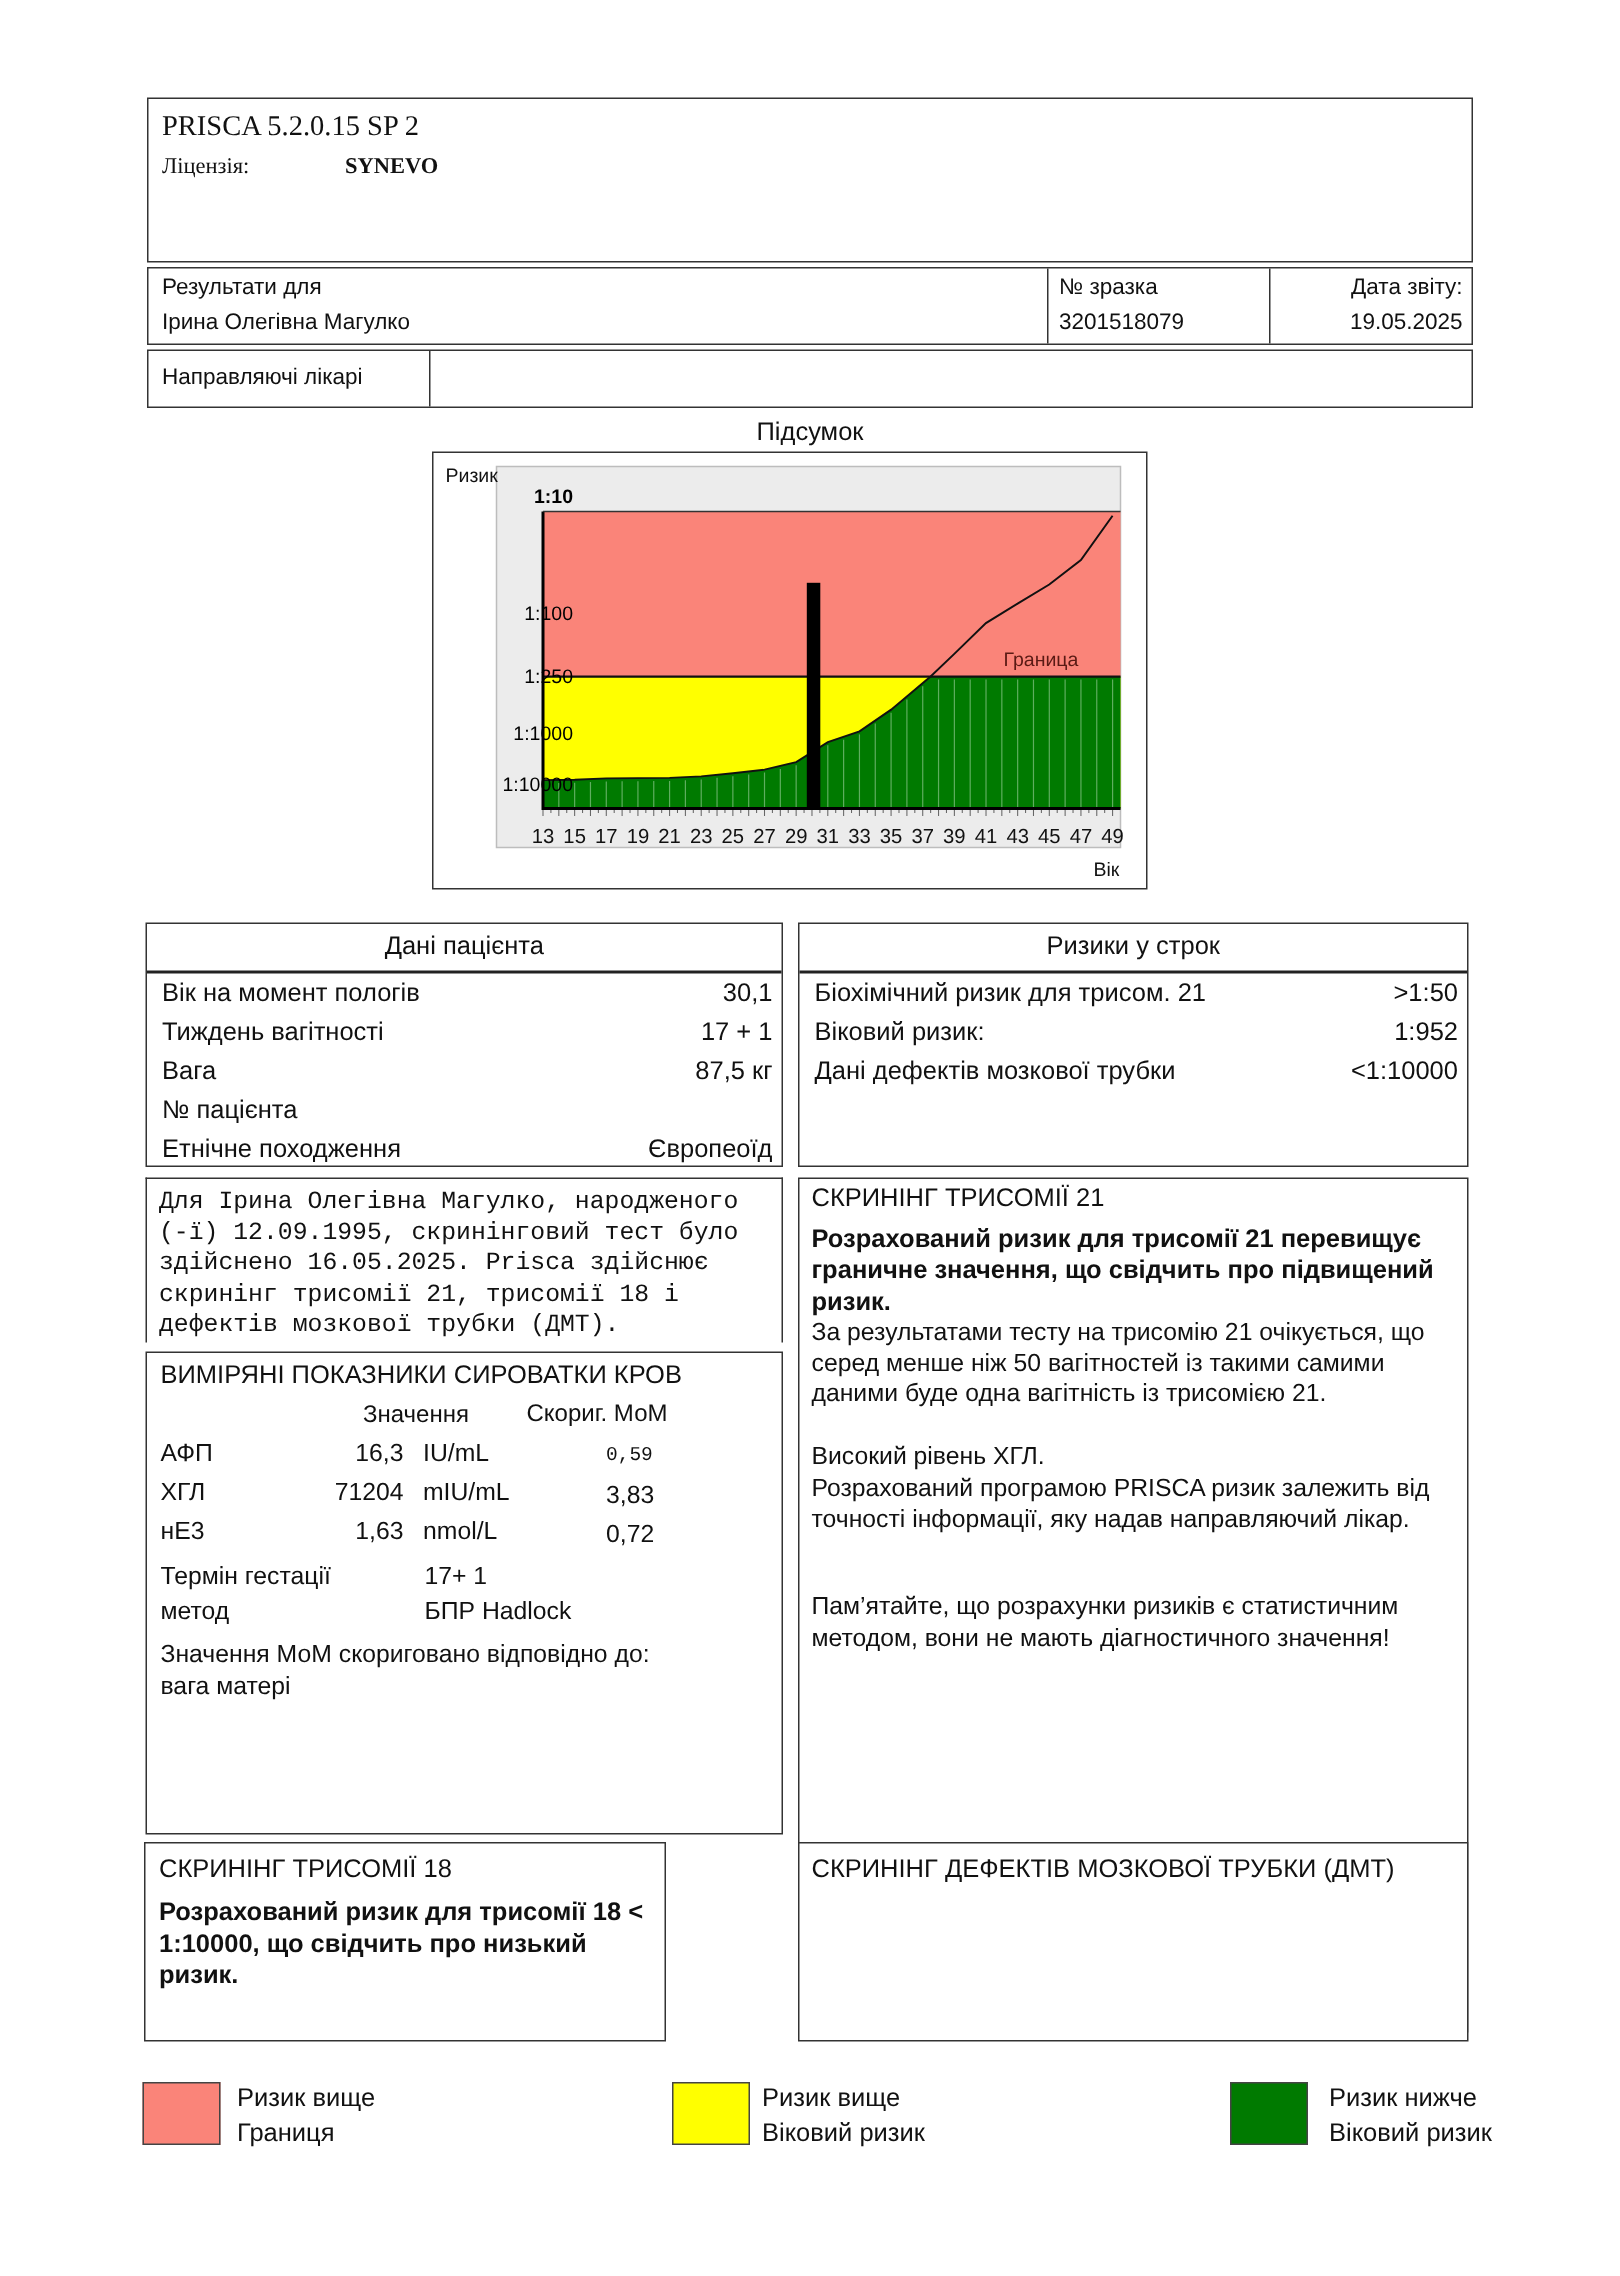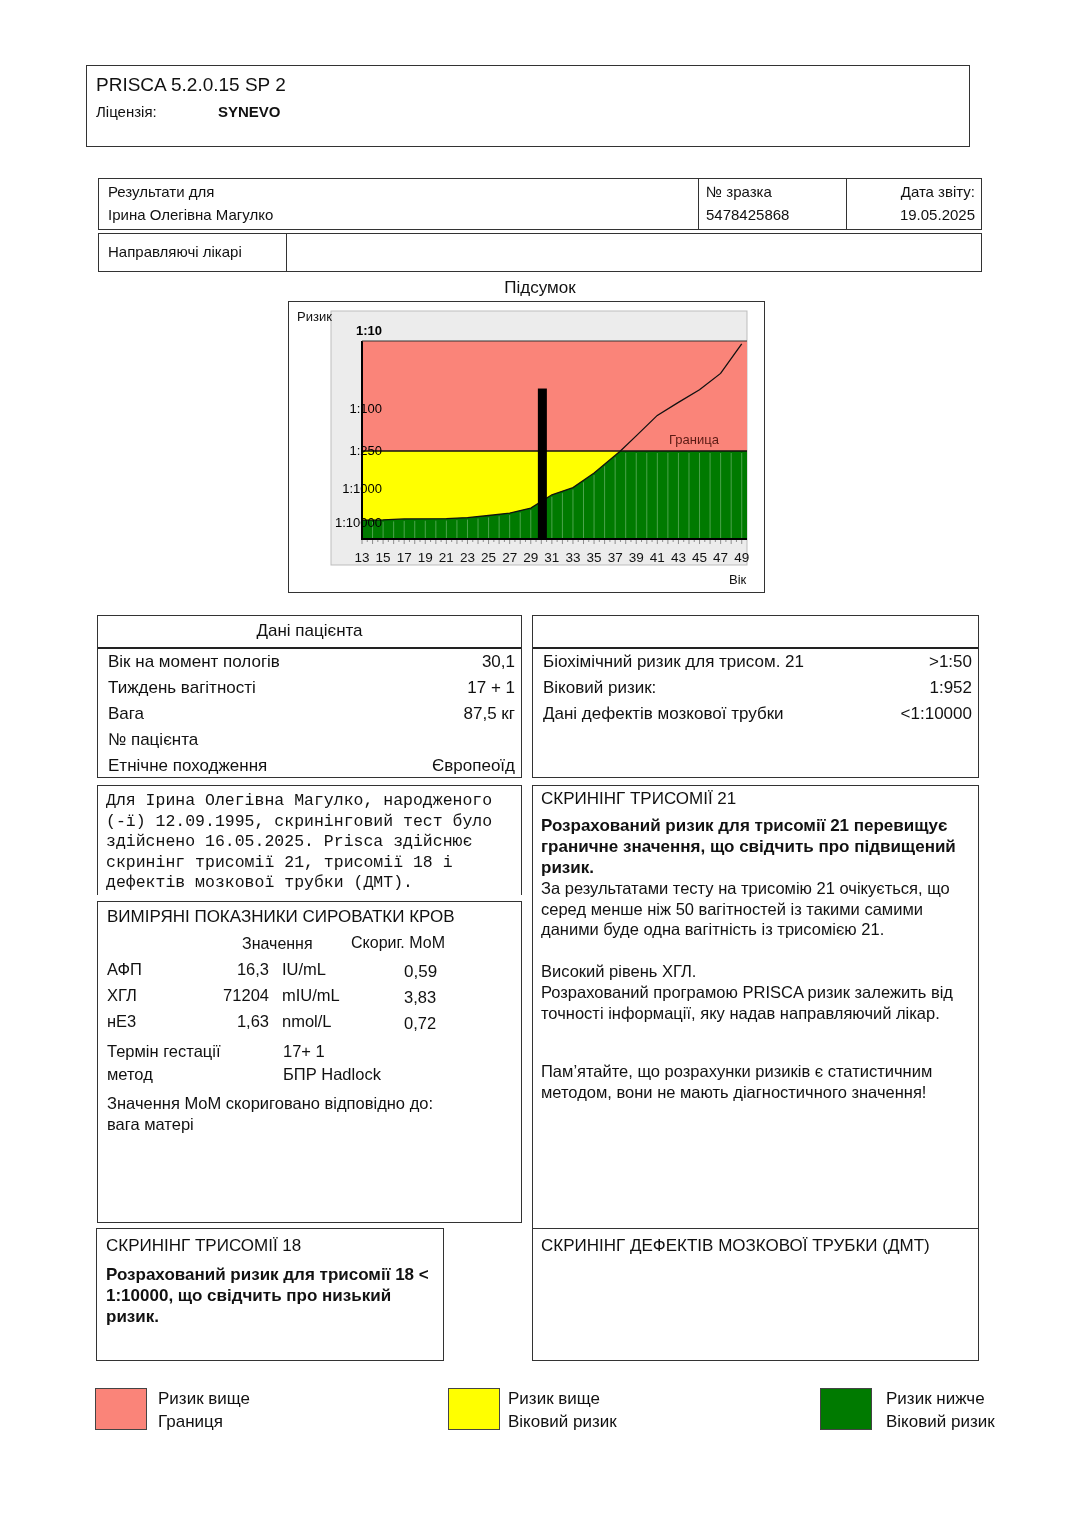--- a/index.html
+++ b/index.html
@@ -13,32 +13,32 @@
   .row .l{position:absolute;left:0;}
   .row .r{position:absolute;right:0;}
   .para{position:absolute;left:8px;right:8px;font-size:16.5px;line-height:20.5px;white-space:normal;}
   .legend-sw{position:absolute;width:52px;height:42px;border:1.5px solid #444;box-sizing:border-box;}
   .legend-tx{position:absolute;font-size:17px;line-height:23px;}
   svg text{font-family:"Liberation Sans",sans-serif;}
 </style>
 </head>
 <body>
 
-<div class="box" style="left:86px;top:65px;width:884px;height:82px;">
+<div class="box" style="left:98px;top:65px;width:884px;height:110px;font-family:Liberation Serif, serif;">
   <div class="abs hdr-title" style="left:9px;top:8px;">PRISCA  5.2.0.15 SP 2</div>
   <div class="abs" style="left:9px;top:37px;font-size:15px;">Ліцензія:</div>
   <div class="abs bold" style="left:131px;top:37px;font-size:15px;">SYNEVO</div>
 </div>
 
 <div class="box" style="left:98px;top:178px;width:884px;height:52px;">
   <div class="abs" style="left:9px;top:4px;font-size:15px;">Результати для</div>
   <div class="abs" style="left:9px;top:27px;font-size:15px;">Ірина Олегівна Магулко</div>
   <div class="abs" style="left:599px;top:0;width:1px;height:50px;background:#333;"></div>
   <div class="abs" style="left:607px;top:4px;font-size:15px;">№ зразка</div>
-  <div class="abs" style="left:607px;top:27px;font-size:15px;">5478425868</div>
+  <div class="abs" style="left:607px;top:27px;font-size:15px;">3201518079</div>
   <div class="abs" style="left:747px;top:0;width:1px;height:50px;background:#333;"></div>
   <div class="abs" style="right:6px;top:4px;font-size:15px;">Дата звіту:</div>
   <div class="abs" style="right:6px;top:27px;font-size:15px;">19.05.2025</div>
 </div>
 
 <div class="box" style="left:98px;top:233px;width:884px;height:39px;">
   <div class="abs" style="left:9px;top:9px;font-size:15px;">Направляючі лікарі</div>
   <div class="abs" style="left:187px;top:0;width:1px;height:37px;background:#333;"></div>
   <div class="abs" style="left:196px;top:9px;font-size:15px;"></div>
 </div>
@@ -230,20 +230,21 @@
         <span class="r"></span>
       </div>
       <div class="row" style="top: 140px;">
         <span class="l">Етнічне походження</span>
         <span class="r">Європеоїд</span>
       </div>
     </div>
 </div>
 
 <div class="box" style="left:532px;top:615px;width:447px;height:163px;">
+  <div class="abs sec-title" style="left:0;right:0;top:5px;">Ризики у строк</div>
   <div class="abs" style="left:0;right:0;top:31px;height:2px;background:#222;"></div>
   <div id="tr-rows">
       <div class="row" style="top: 36px;">
         <span class="l">Біохімічний ризик для трисом. 21</span>
         <span class="r">&gt;1:50</span>
       </div>
       <div class="row" style="top: 62px;">
         <span class="l">Віковий ризик:</span>
         <span class="r">1:952</span>
       </div>
@@ -260,21 +261,21 @@
 
 <div class="box" style="left:97px;top:901px;width:425px;height:322px;">
   <div class="abs" style="left:9px;top:5px;font-size:17px;">ВИМІРЯНІ ПОКАЗНИКИ СИРОВАТКИ КРОВ</div>
   <div class="abs" style="left:144px;top:33px;font-size:16px;">Значення</div>
   <div class="abs" style="left:253px;top:32px;font-size:16px;">Скориг. МоМ</div>
   <div id="serum-rows">
       <div>
         <div class="abs" style="left:9px;top:58px;font-size:16.5px;">АФП</div>
         <div class="abs" style="right:252px;top:58px;font-size:16.5px;">16,3</div>
         <div class="abs" style="left:184px;top:58px;font-size:16.5px;">IU/mL</div>
-        <div class="abs" style="left:306px;top:60px;font-size:17px;">0,59</div>
+        <div class="abs" style="left:306px;top:60px;font-size:13px;font-family:Liberation Mono, monospace;">0,59</div>
       </div>
       <div>
         <div class="abs" style="left:9px;top:84px;font-size:16.5px;">ХГЛ</div>
         <div class="abs" style="right:252px;top:84px;font-size:16.5px;">71204</div>
         <div class="abs" style="left:184px;top:84px;font-size:16.5px;">mIU/mL</div>
         <div class="abs" style="left:306px;top:86px;font-size:16.5px;">3,83</div>
       </div>
       <div>
         <div class="abs" style="left:9px;top:110px;font-size:16.5px;">нЕ3</div>
         <div class="abs" style="right:252px;top:110px;font-size:16.5px;">1,63</div>

